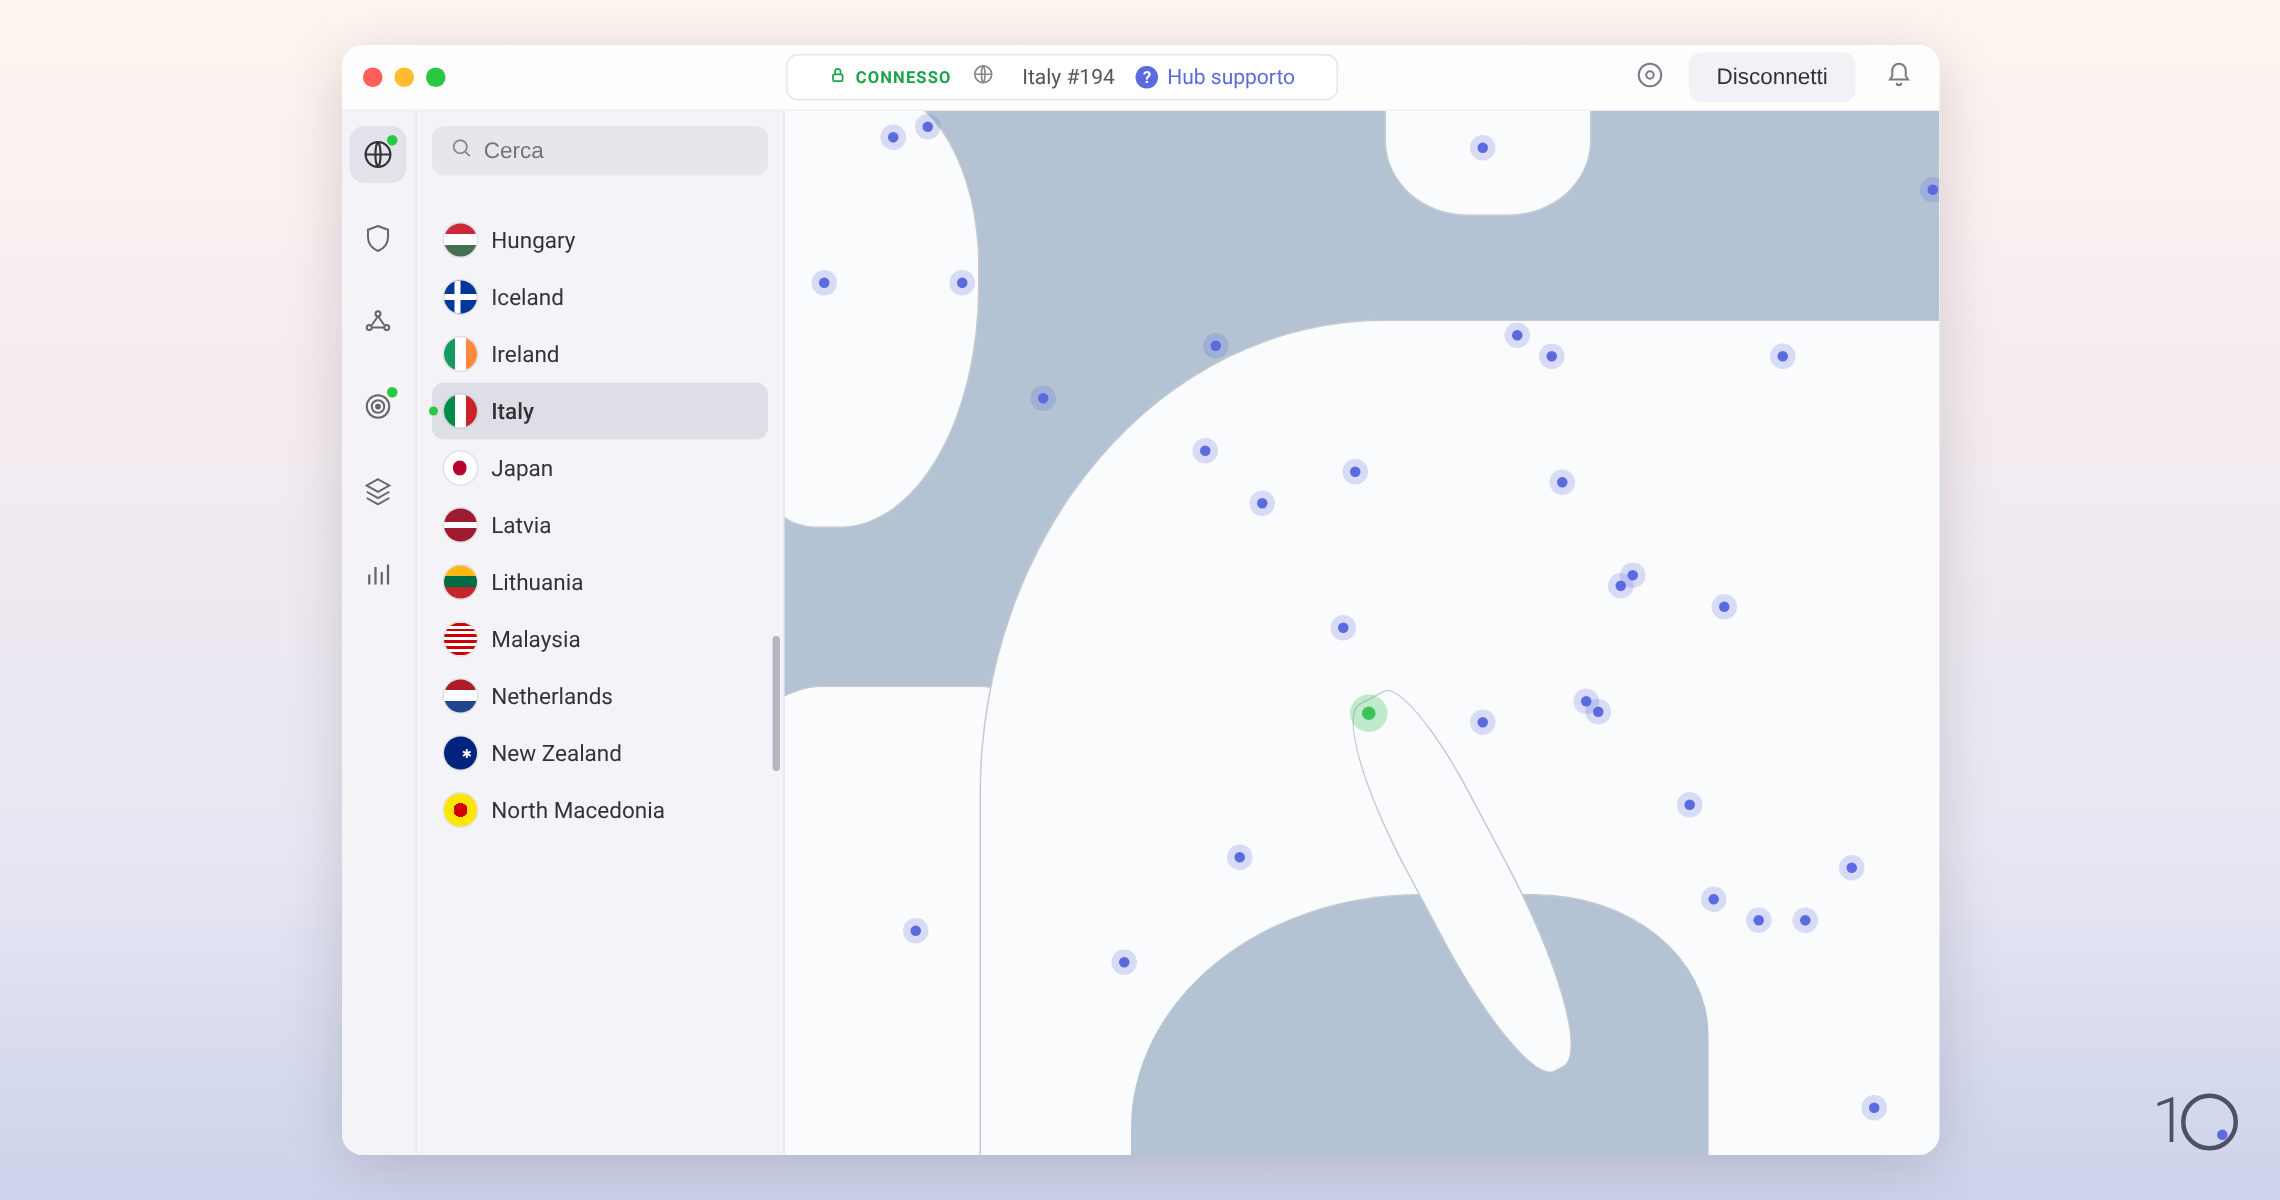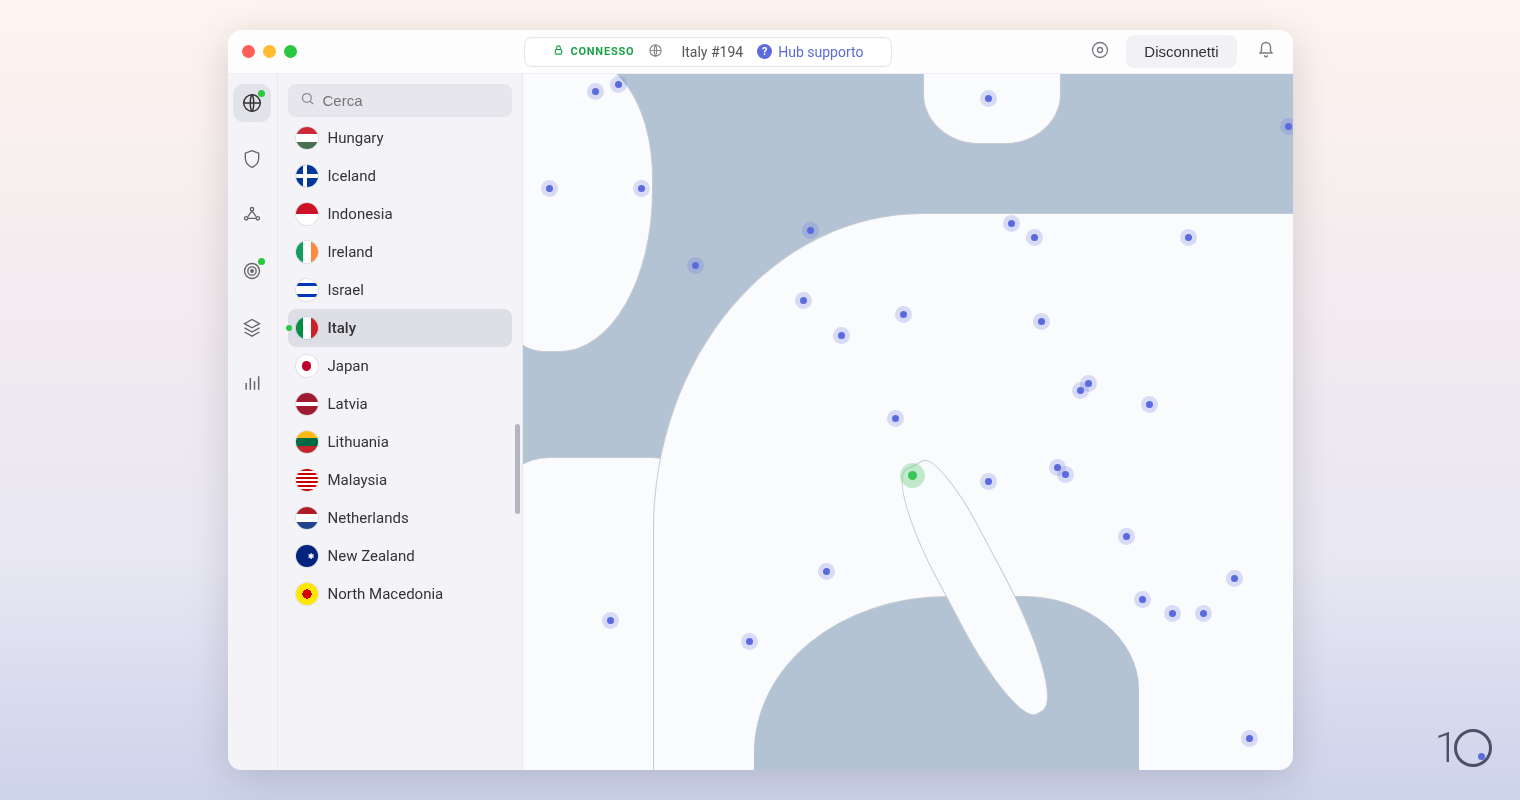--- a/index.html
+++ b/index.html
@@ -78,21 +78,21 @@
     }
 
     
     .country-panel {
       width: 245px; background: #f4f4f8;
       border-right: 1px solid #e8e8ef;
       display: flex; flex-direction: column;
       position: relative;
     }
     .search-bar {
-      margin: 10px 10px 2px 10px;
+      margin: 10px 10px 24px 10px;
       display: flex; align-items: center; gap: 8px;
       background: #e6e6ec; border-radius: 8px;
       padding: 7px 12px;
     }
     .search-bar input {
       border: none; background: transparent; outline: none;
       font-size: 15px; color: #888; width: 100%;
     }
     .country-list {
       flex: 1; overflow-y: auto;
@@ -298,30 +298,22 @@
       <div class="country-list" id="country-list">
           <div class="country-item">
             <span class="flag fl-hungary"></span>
             <span>Hungary</span>
           </div>
           <div class="country-item">
             <span class="flag fl-iceland"></span>
             <span>Iceland</span>
           </div>
           <div class="country-item">
-            <span class="flag fl-indonesia"></span>
-            <span>Indonesia</span>
-          </div>
-          <div class="country-item">
             <span class="flag fl-ireland"></span>
             <span>Ireland</span>
-          </div>
-          <div class="country-item">
-            <span class="flag fl-israel"></span>
-            <span>Israel</span>
           </div>
           <div class="country-item selected">
             <span class="sel-dot"></span>
             <span class="flag fl-italy"></span>
             <span>Italy</span>
           </div>
           <div class="country-item">
             <span class="flag fl-japan"></span>
             <span>Japan</span>
           </div>

